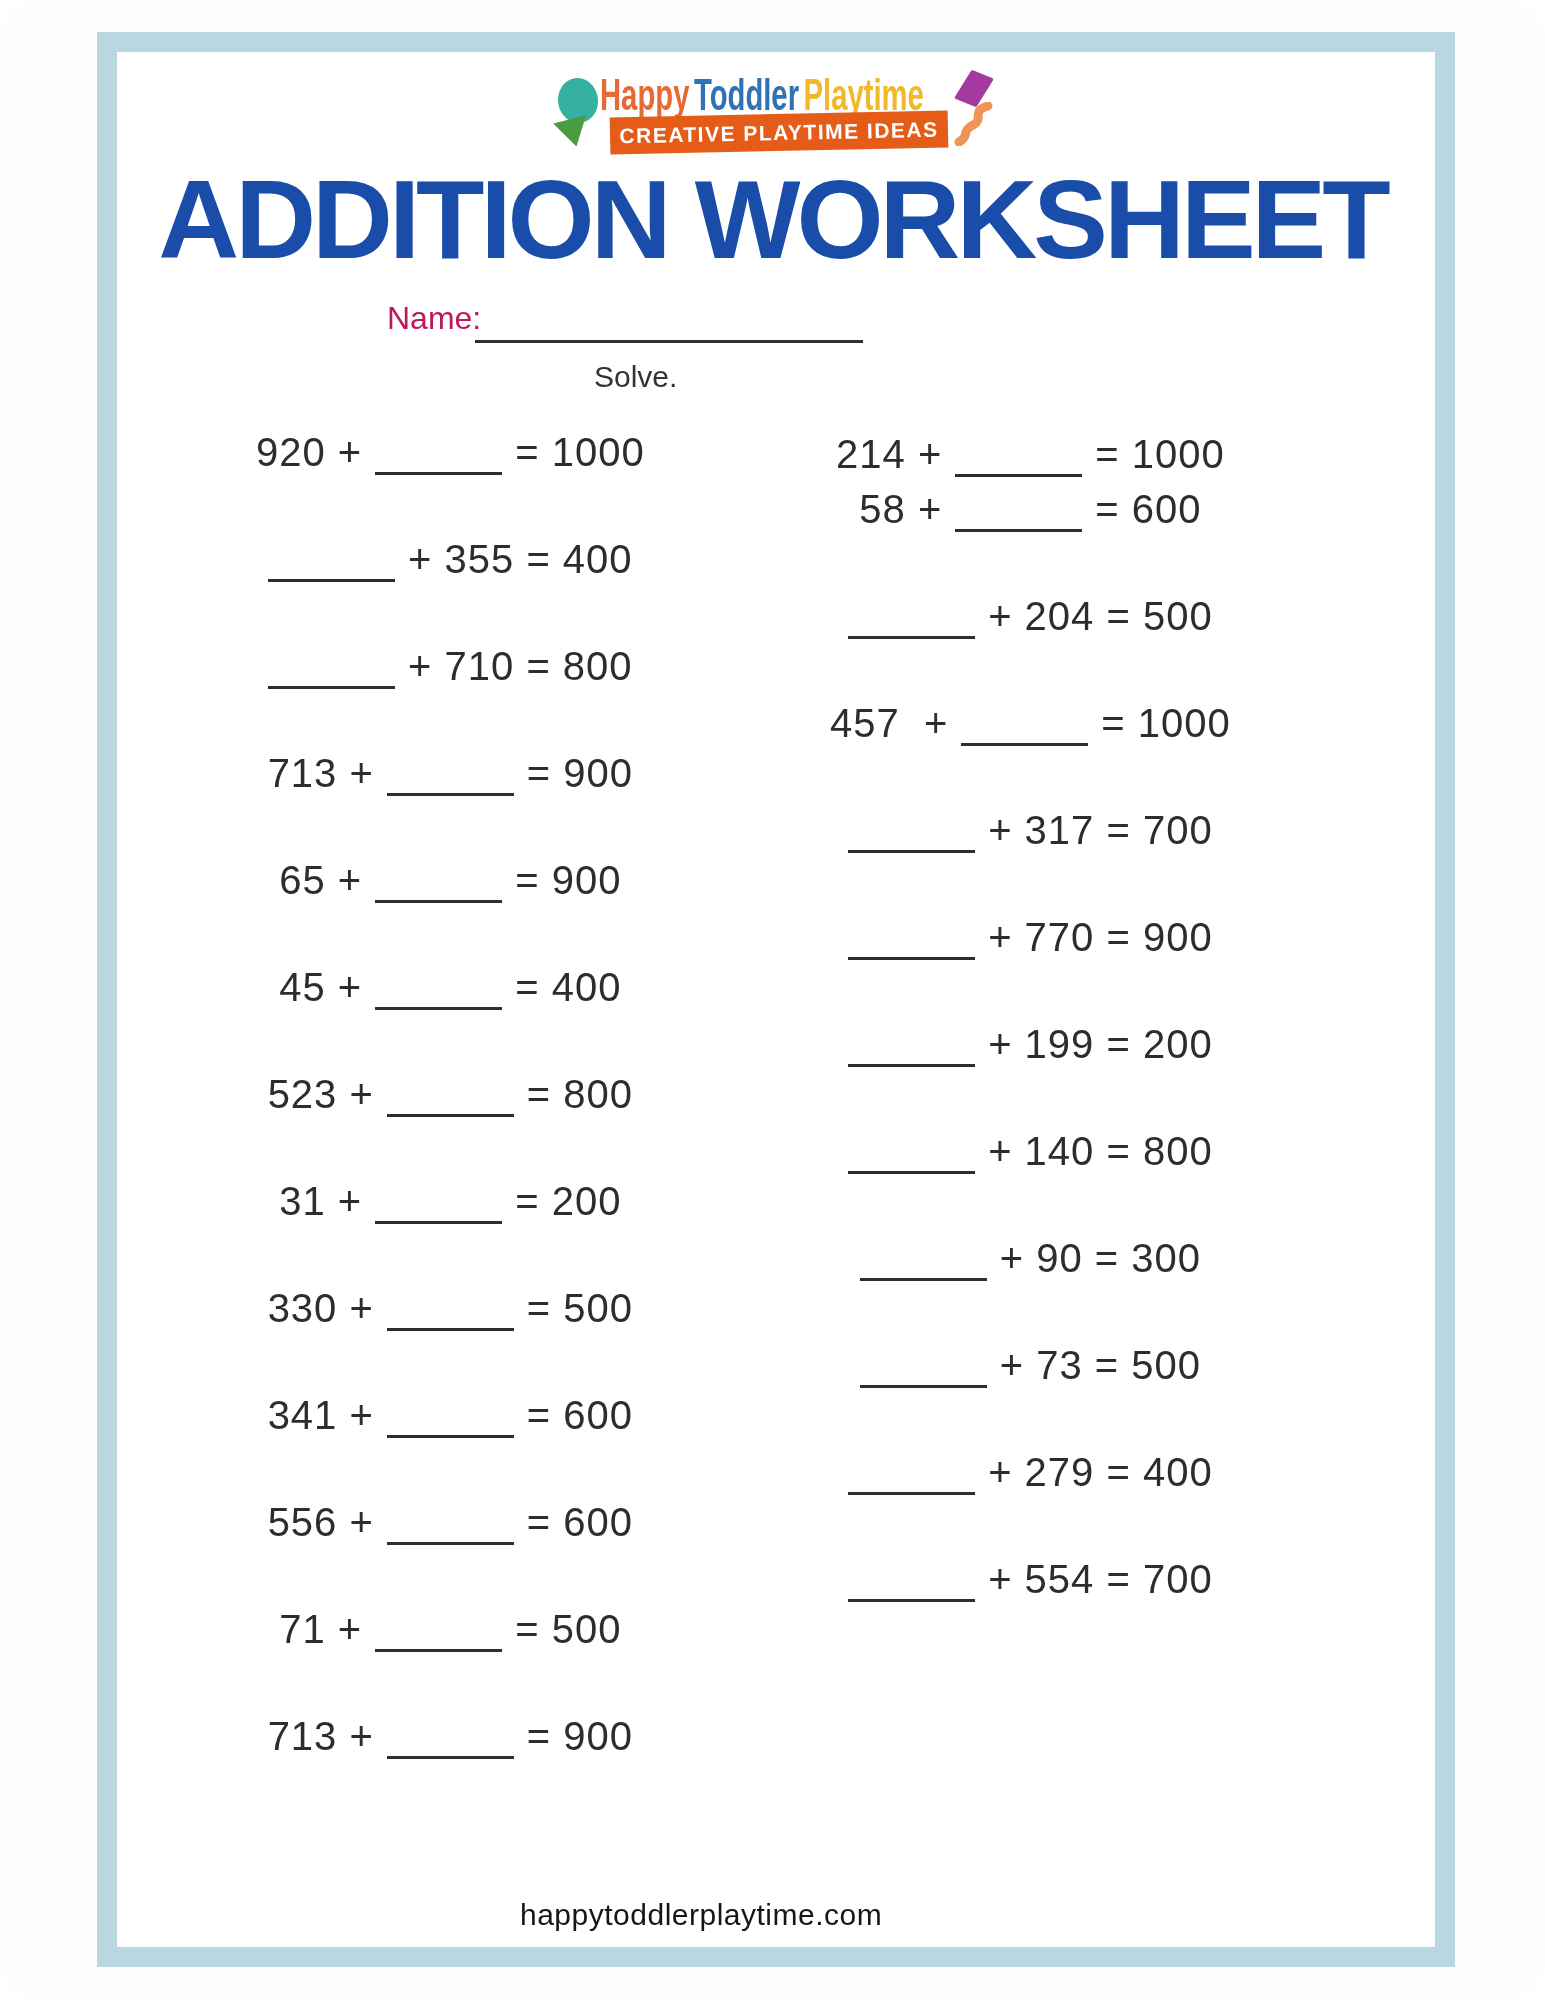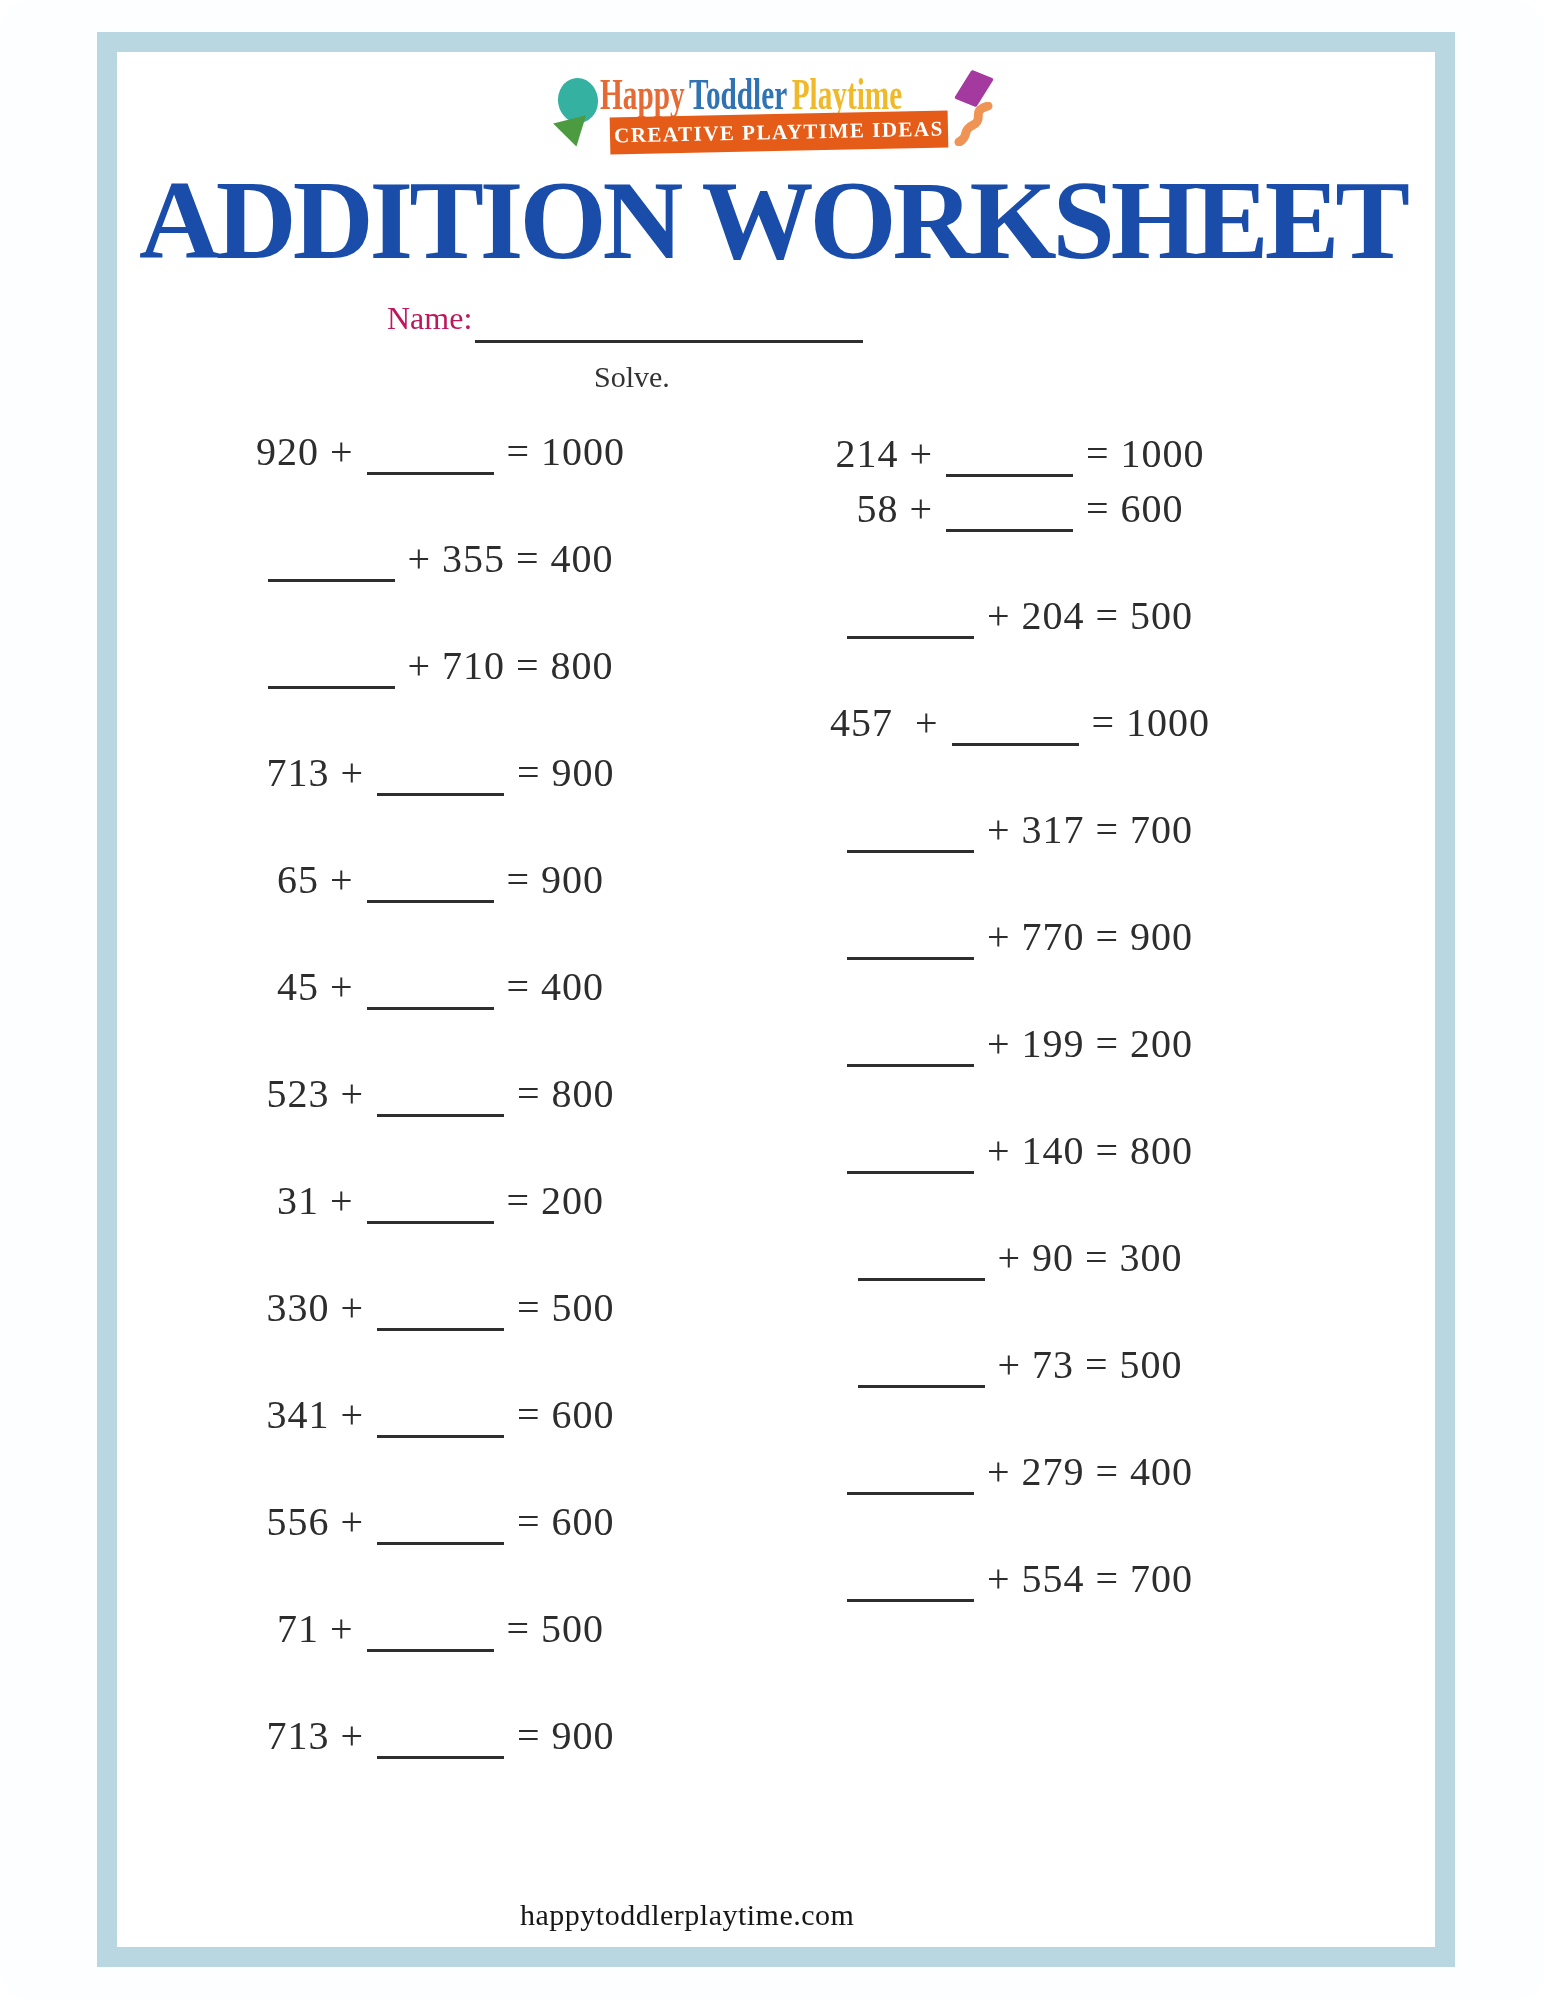--- a/index.html
+++ b/index.html
@@ -1,19 +1,19 @@
 <!DOCTYPE html>
 <html><head>
 <meta charset="utf-8">
 <style>
   html,body{margin:0;padding:0;}
   .page{
     position:relative; width:1545px; height:2000px;
     background:#fcfeff; overflow:hidden;
-    font-family:Liberation Serif, serif;
+    font-family:Liberation Sans, sans-serif;
     color:#2d2d2d;
     border-radius:31px;
   }
   
   .frame{
     position:absolute; left:97px; top:32px; width:1358px; height:1935px;
     border:20px solid #b9d7e0; background:#ffffff; box-sizing:border-box;
   }
   
   .logo-ellipse{

